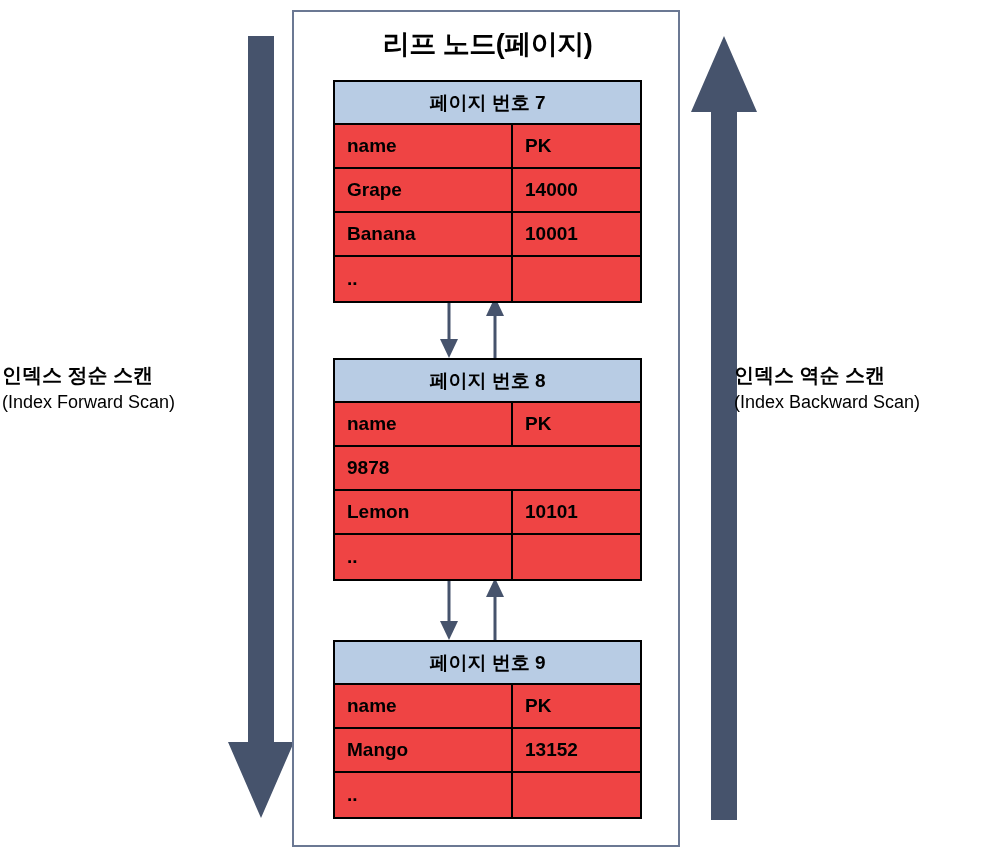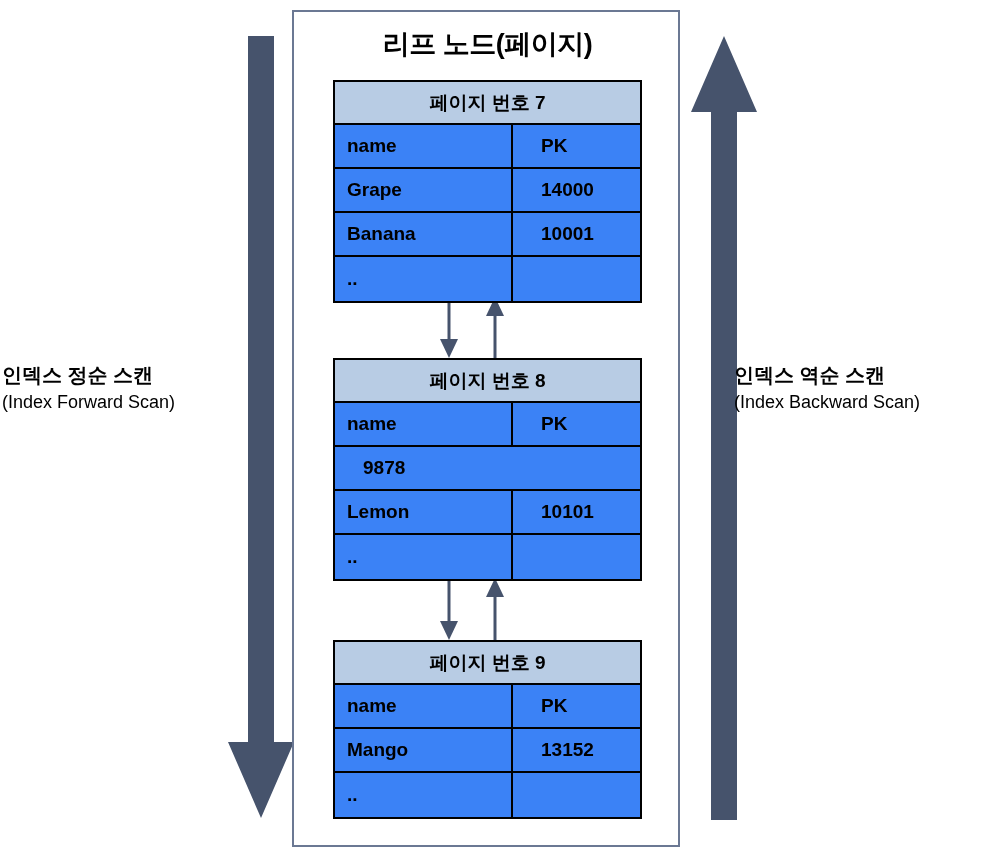--- a/index.html
+++ b/index.html
@@ -43,21 +43,21 @@
     white-space: nowrap;
   }
 
   
   .page-table {
     position: absolute;
     left: 333px;
     width: 309px;
     border: 2px solid #000000;
     box-sizing: border-box;
-    background: #3b82f6;
+    background: #ef4444;
     border-collapse: collapse;
   }
   .page-table .hdr {
     height: 43px;
     background: #b8cce4;
     border-bottom: 2px solid #000000;
     box-sizing: border-box;
     display: flex;
     align-items: center;
     justify-content: center;
@@ -85,21 +85,21 @@
     font-size: 19px;
     font-weight: bold;
     color: #000000;
     white-space: nowrap;
   }
   .page-table .cell-pk {
     flex: 1;
     box-sizing: border-box;
     display: flex;
     align-items: center;
-    padding-left: 28px;
+    padding-left: 12px;
     font-size: 19px;
     font-weight: bold;
     color: #000000;
     white-space: nowrap;
   }
 
   #table-page-7 { top: 80px; }
   #table-page-8 { top: 358px; }
   #table-page-9 { top: 640px; }
 

